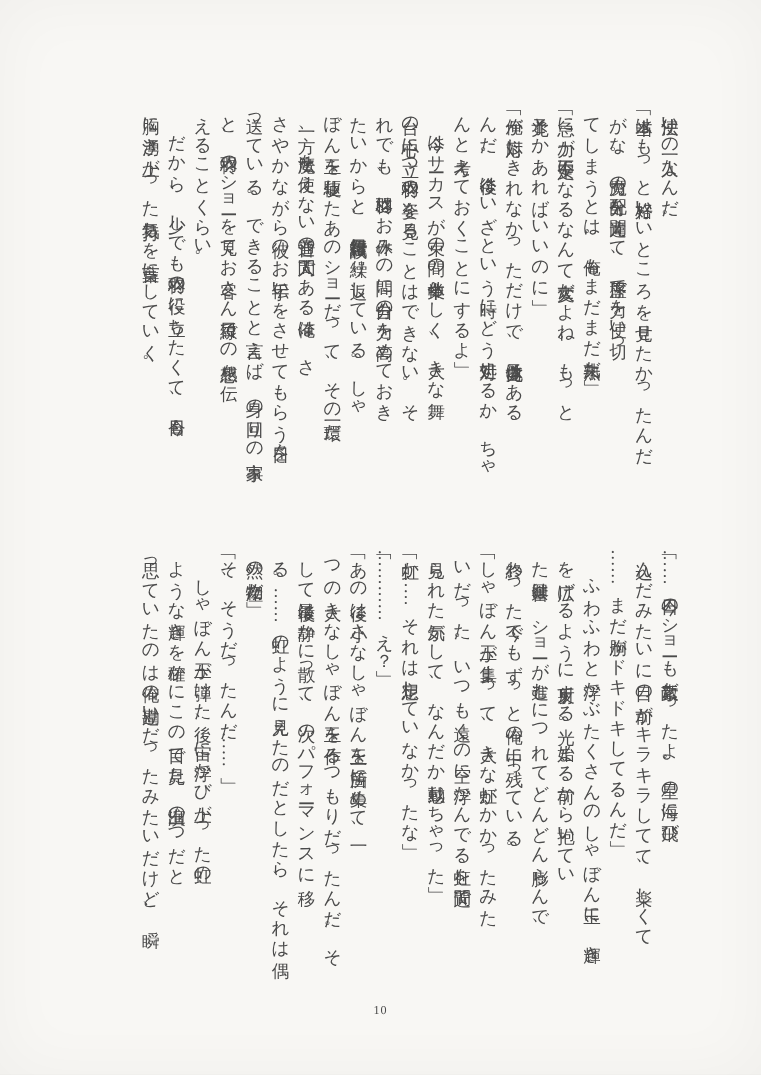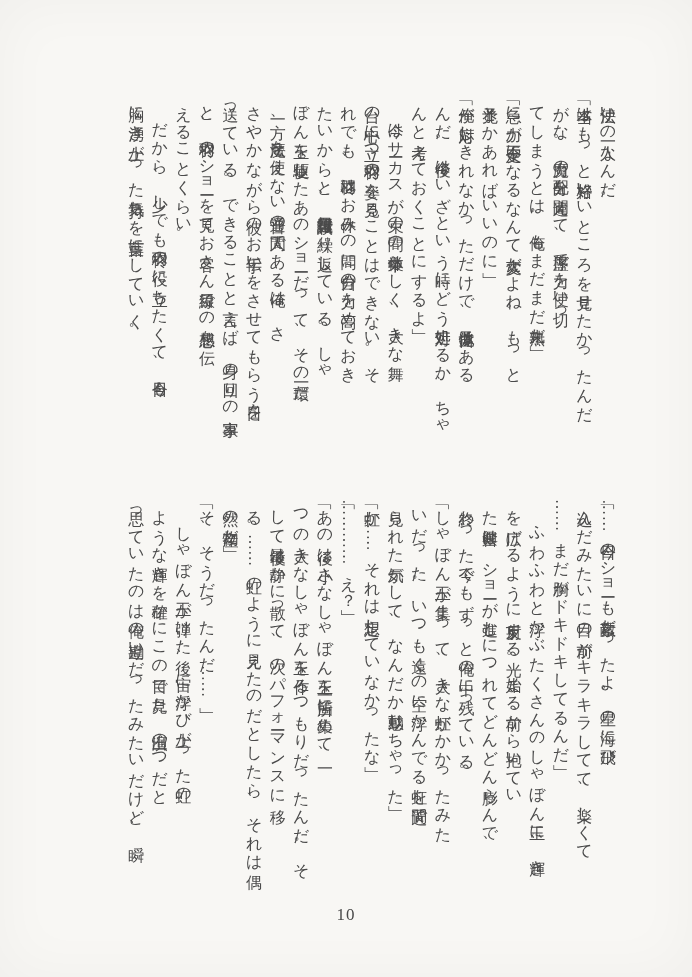--- a/index.html
+++ b/index.html
@@ -27,21 +27,21 @@
     text-align:left;
   }
   .tblock.top    { top:95px;  height:378px; }
   .tblock.bottom { top:499px; height:384px; }
   .tline { white-space:nowrap; }
   .pagenum {
     position:absolute;
     left:0; right:0;
     bottom:52px;
     text-align:center;
-    font-size:17px;
+    font-size:11px;
     color:#4a4a4a;
     letter-spacing:1px;
   }
 </style>
 </head>
 <body>
 
 <div class="page">
   <div class="tblock top" id="block1">
       <div class="tline">法使いの一人なんだ。</div>

